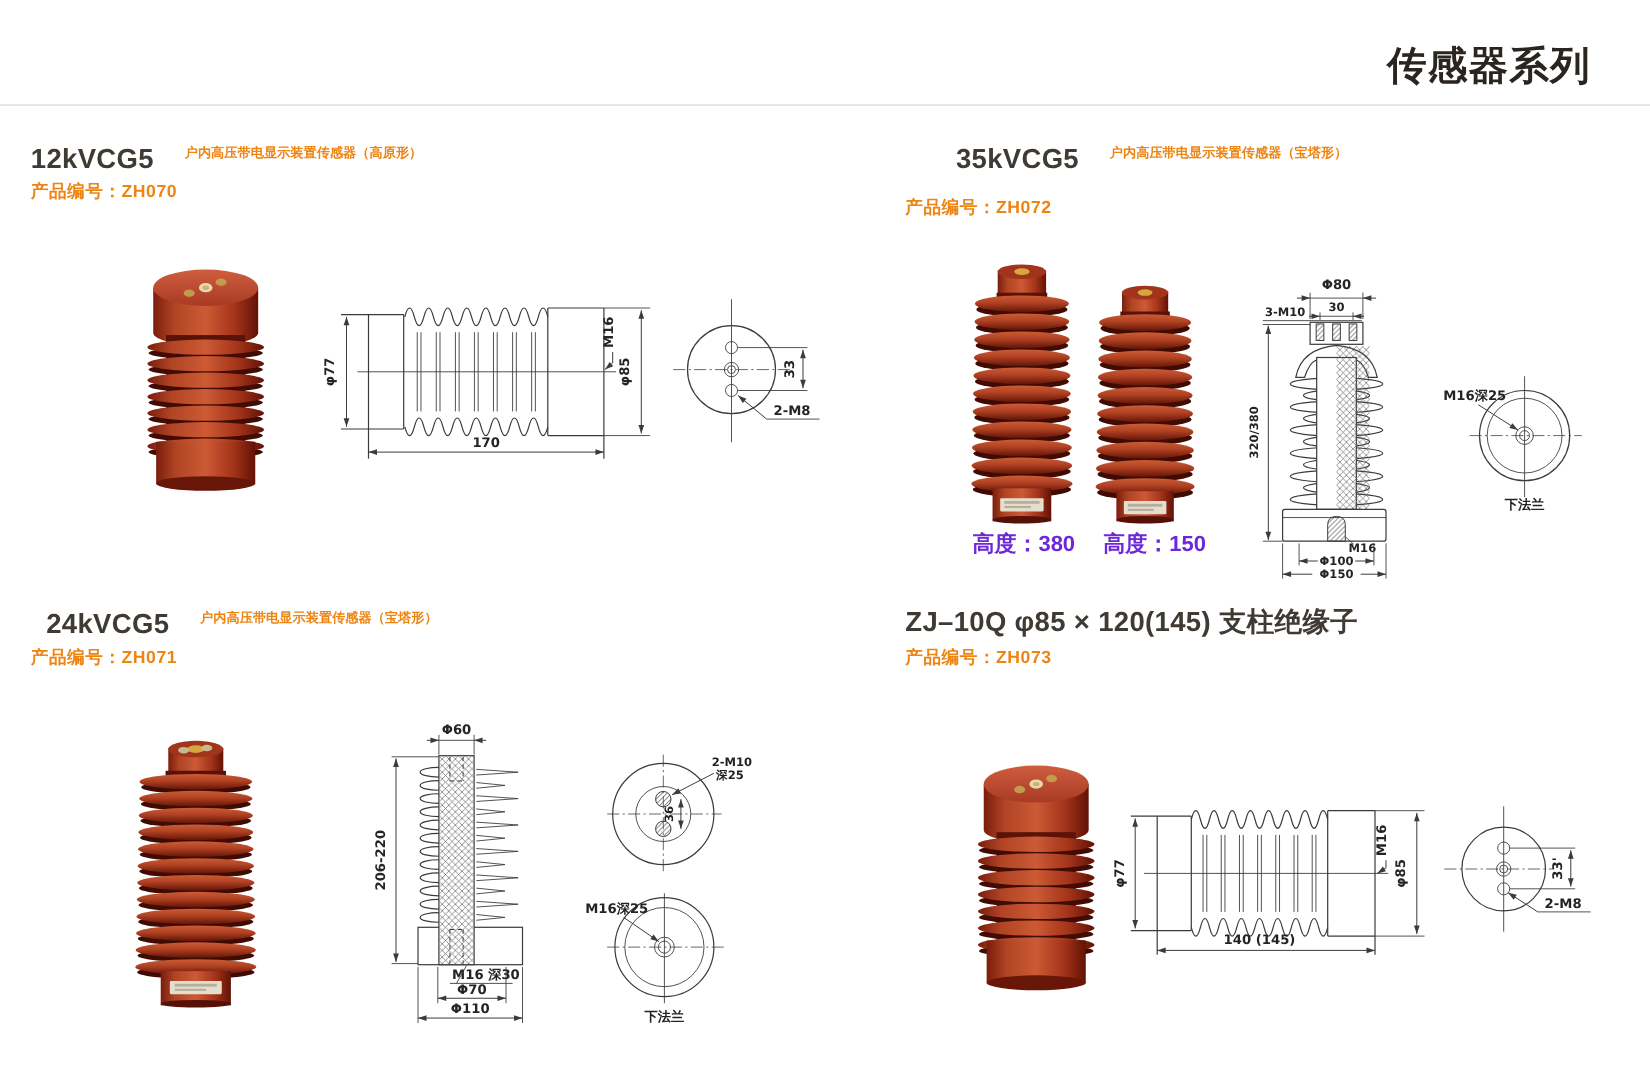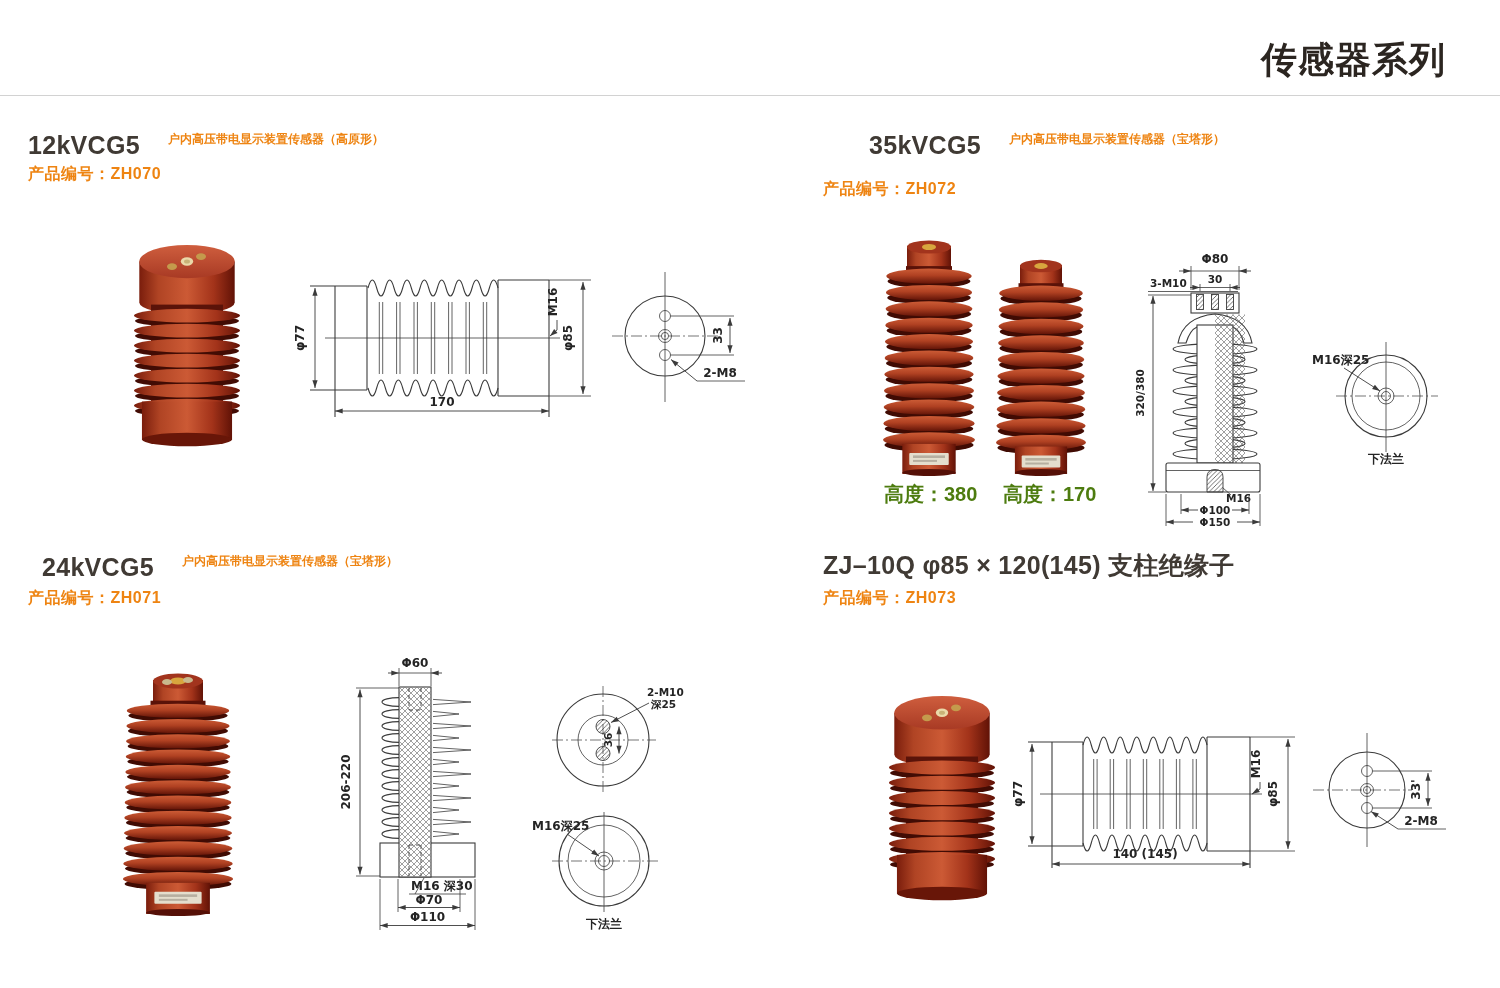--- a/index.html
+++ b/index.html
@@ -1,21 +1,21 @@
 <!DOCTYPE html>
 <html><head><meta charset="utf-8"><style>
 html,body{margin:0;padding:0}
 body{width:1500px;height:988px;background:#fff;font-family:"Liberation Sans",sans-serif;position:relative;overflow:hidden}
 .hdr{position:absolute;top:36px;right:54px;font-size:36px;font-weight:bold;color:#2b2520;letter-spacing:1px}
 .rule{position:absolute;top:95px;left:0;width:1500px;height:1px;background:#d2d2d2}
 .trow{position:absolute;display:flex;align-items:flex-start;gap:28px;white-space:nowrap}
 .model{font-size:25px;color:#403a34;font-weight:600;letter-spacing:.3px}
 .desc{font-size:12px;font-weight:bold;color:#ee8412}
 .code{position:absolute;font-size:16px;font-weight:bold;color:#ee8412;letter-spacing:.5px}
-.plabel{position:absolute;font-size:20px;font-weight:600;color:#4d7c0f}
+.plabel{position:absolute;font-size:20px;font-weight:600;color:#6d28d9}
 svg{position:absolute;overflow:visible}
 svg text{font-family:"DejaVu Sans",sans-serif}
 .ln{fill:none;stroke:#3b3b3b;stroke-width:1.1}
 .lnf{fill:#fff;stroke:#3b3b3b;stroke-width:1.1}
 .tn{fill:none;stroke:#3b3b3b;stroke-width:0.8}
 .cl{fill:none;stroke:#3b3b3b;stroke-width:0.7;stroke-dasharray:11 3 2 3}
 .dsh{fill:none;stroke:#3b3b3b;stroke-width:0.9;stroke-dasharray:4 3}
 .dim{fill:none;stroke:#3b3b3b;stroke-width:0.9;marker-start:url(#ar);marker-end:url(#ar)}
 .dimE{fill:none;stroke:#3b3b3b;stroke-width:0.9;marker-end:url(#ar)}
 .bolt{fill:url(#hh);stroke:#3b3b3b;stroke-width:0.9}
@@ -225,21 +225,21 @@
     <ellipse cx="942" cy="828.4916666666667" rx="53" ry="7.0111666666666705" fill="url(#gside)"></ellipse>
     <ellipse cx="942" cy="849.2203333333333" rx="51.94" ry="5.7918333333333365" fill="#420c04"></ellipse>
     <ellipse cx="942" cy="843.7333333333333" rx="53" ry="7.0111666666666705" fill="url(#gside)"></ellipse>
     <ellipse cx="942" cy="864.462" rx="51.94" ry="5.7918333333333365" fill="#420c04"></ellipse>
     <ellipse cx="942" cy="858.975" rx="53" ry="7.0111666666666705" fill="url(#gside)"></ellipse>
     <rect x="896.95" y="854.875" width="90.1" height="38.95" fill="url(#gside)"></rect>
     <ellipse cx="942" cy="893.415" rx="45.05" ry="6.765000000000001" fill="#681608"></ellipse>
   </svg>
 
 <div class="plabel" style="left:884px;top:481px">高度：380</div>
-<div class="plabel" style="left:1003px;top:481px">高度：170</div>
+<div class="plabel" style="left:1003px;top:481px">高度：150</div>
 
 <svg id="dq1" style="left:290px;top:240px" width="470" height="205" viewBox="290 240 470 205">
   <path class="ln" d="M310,286 L367,286 M310,390 L367,390"></path>
   <path class="ln" d="M335,286 L335,417"></path>
   <path class="ln" d="M367,286 L367,390"></path>
   <g id="bw1">
       <path d="M368,288 q4.33,-16.00 8.67,0 q4.33,16.00 8.67,0 q4.33,-16.00 8.67,0 q4.33,16.00 8.67,0 q4.33,-16.00 8.67,0 q4.33,16.00 8.67,0 q4.33,-16.00 8.67,0 q4.33,16.00 8.67,0 q4.33,-16.00 8.67,0 q4.33,16.00 8.67,0 q4.33,-16.00 8.67,0 q4.33,16.00 8.67,0 q4.33,-16.00 8.67,0 q4.33,16.00 8.67,0 q4.33,-16.00 8.67,0" class="ln"></path>
       <path d="M368,388 q4.33,16.00 8.67,0 q4.33,-16.00 8.67,0 q4.33,16.00 8.67,0 q4.33,-16.00 8.67,0 q4.33,16.00 8.67,0 q4.33,-16.00 8.67,0 q4.33,16.00 8.67,0 q4.33,-16.00 8.67,0 q4.33,16.00 8.67,0 q4.33,-16.00 8.67,0 q4.33,16.00 8.67,0 q4.33,-16.00 8.67,0 q4.33,16.00 8.67,0 q4.33,-16.00 8.67,0 q4.33,16.00 8.67,0" class="ln"></path>
       <path d="M379.3,302 V374 M382.7,302 V374" class="tn"></path>
       <path d="M396.6,302 V374 M400.0,302 V374" class="tn"></path>

